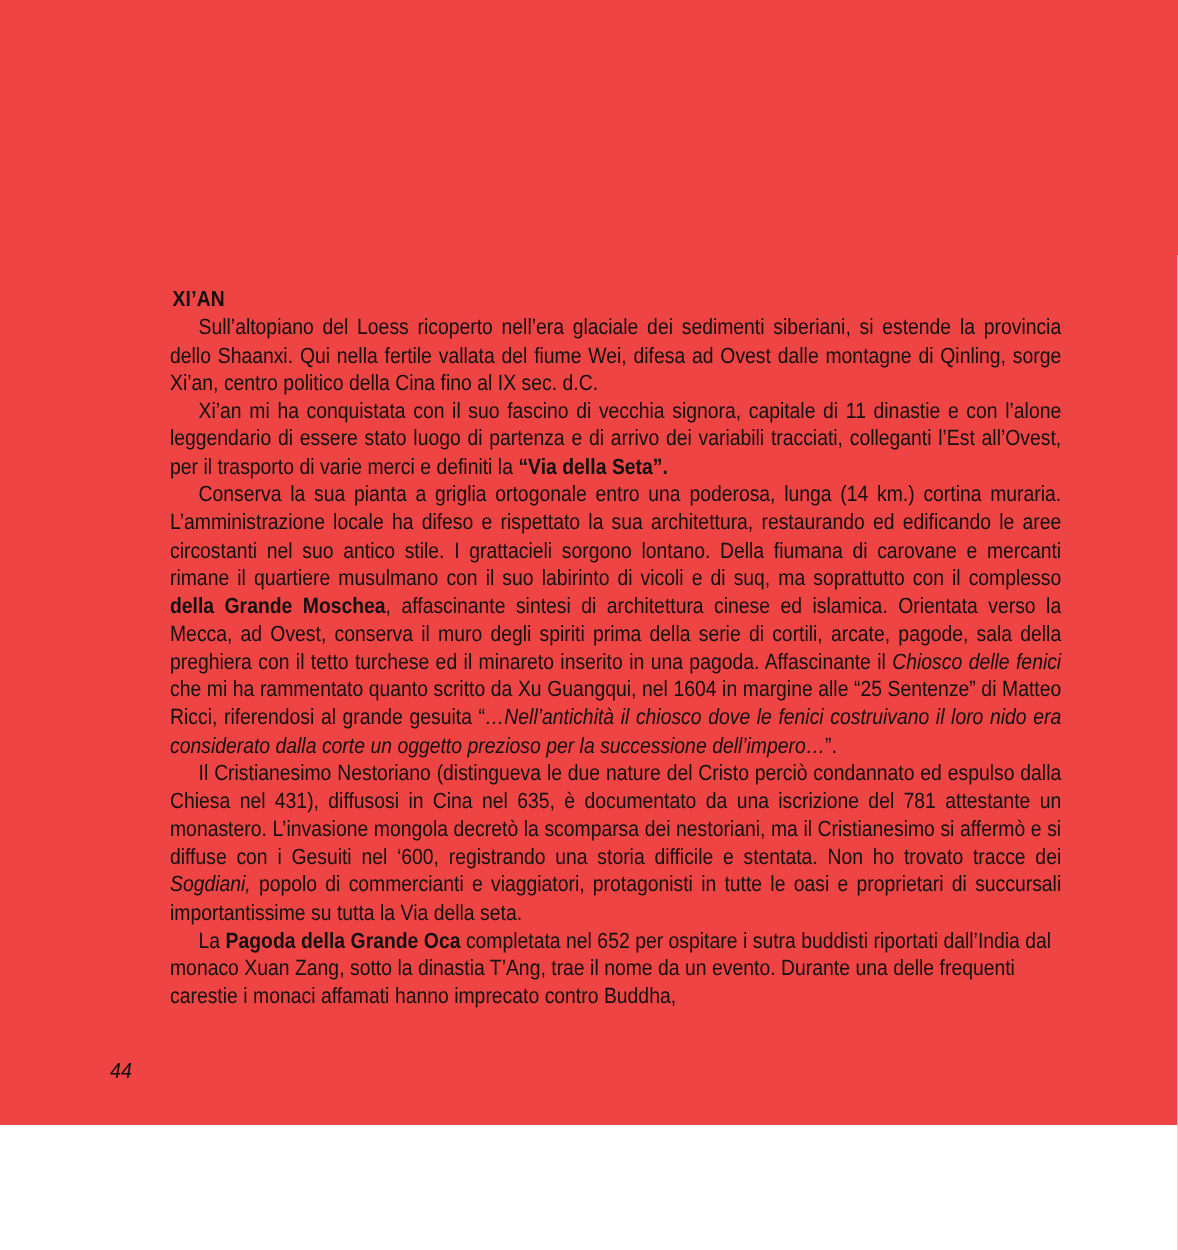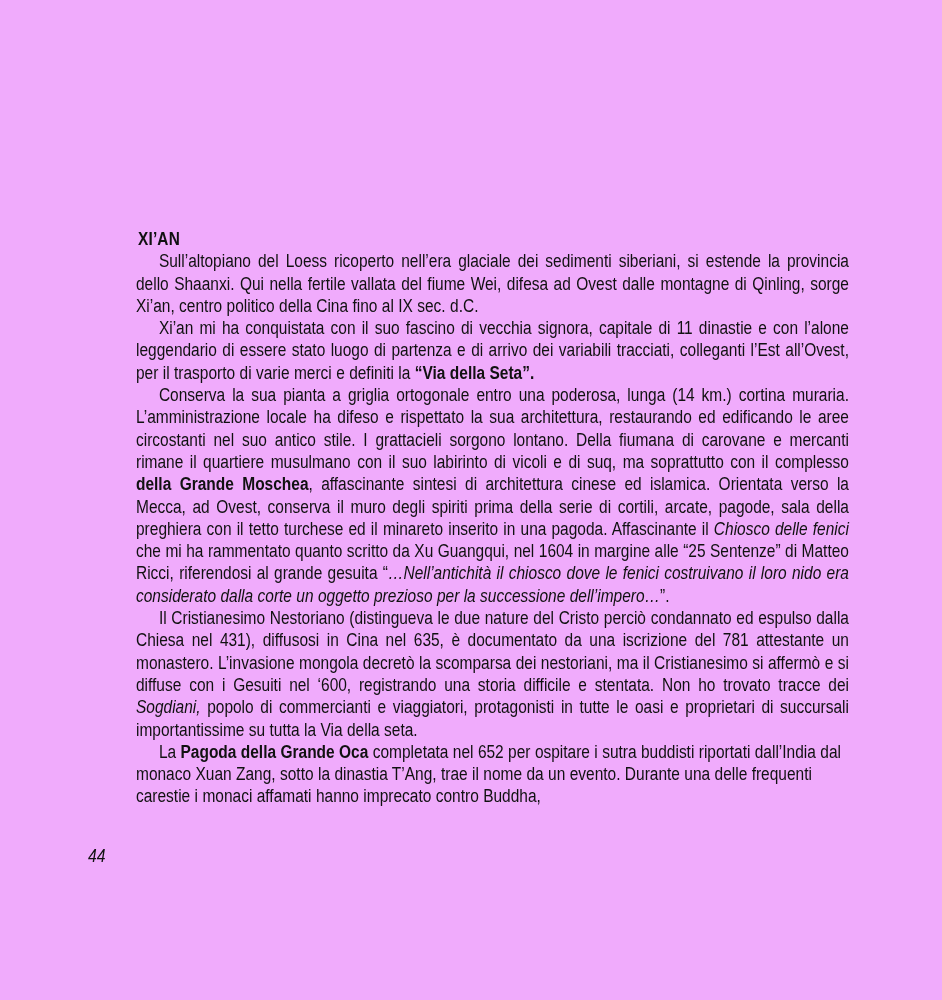--- a/index.html
+++ b/index.html
@@ -13,22 +13,22 @@
     position: relative;
     font-family: "Liberation Sans", sans-serif;
     color: #111111;
     overflow: hidden;
   }
 
   .page {
     position: absolute;
     left: 0; top: 0;
     width: 942px;
-    height: 1000px;
-    background: #f0abfc;
+    height: 900px;
+    background: #ef4444;
   }
 
   
   .text-column {
     position: absolute;
     left: 136px;
     top: 228px;
     width: 713px;
   }
 

